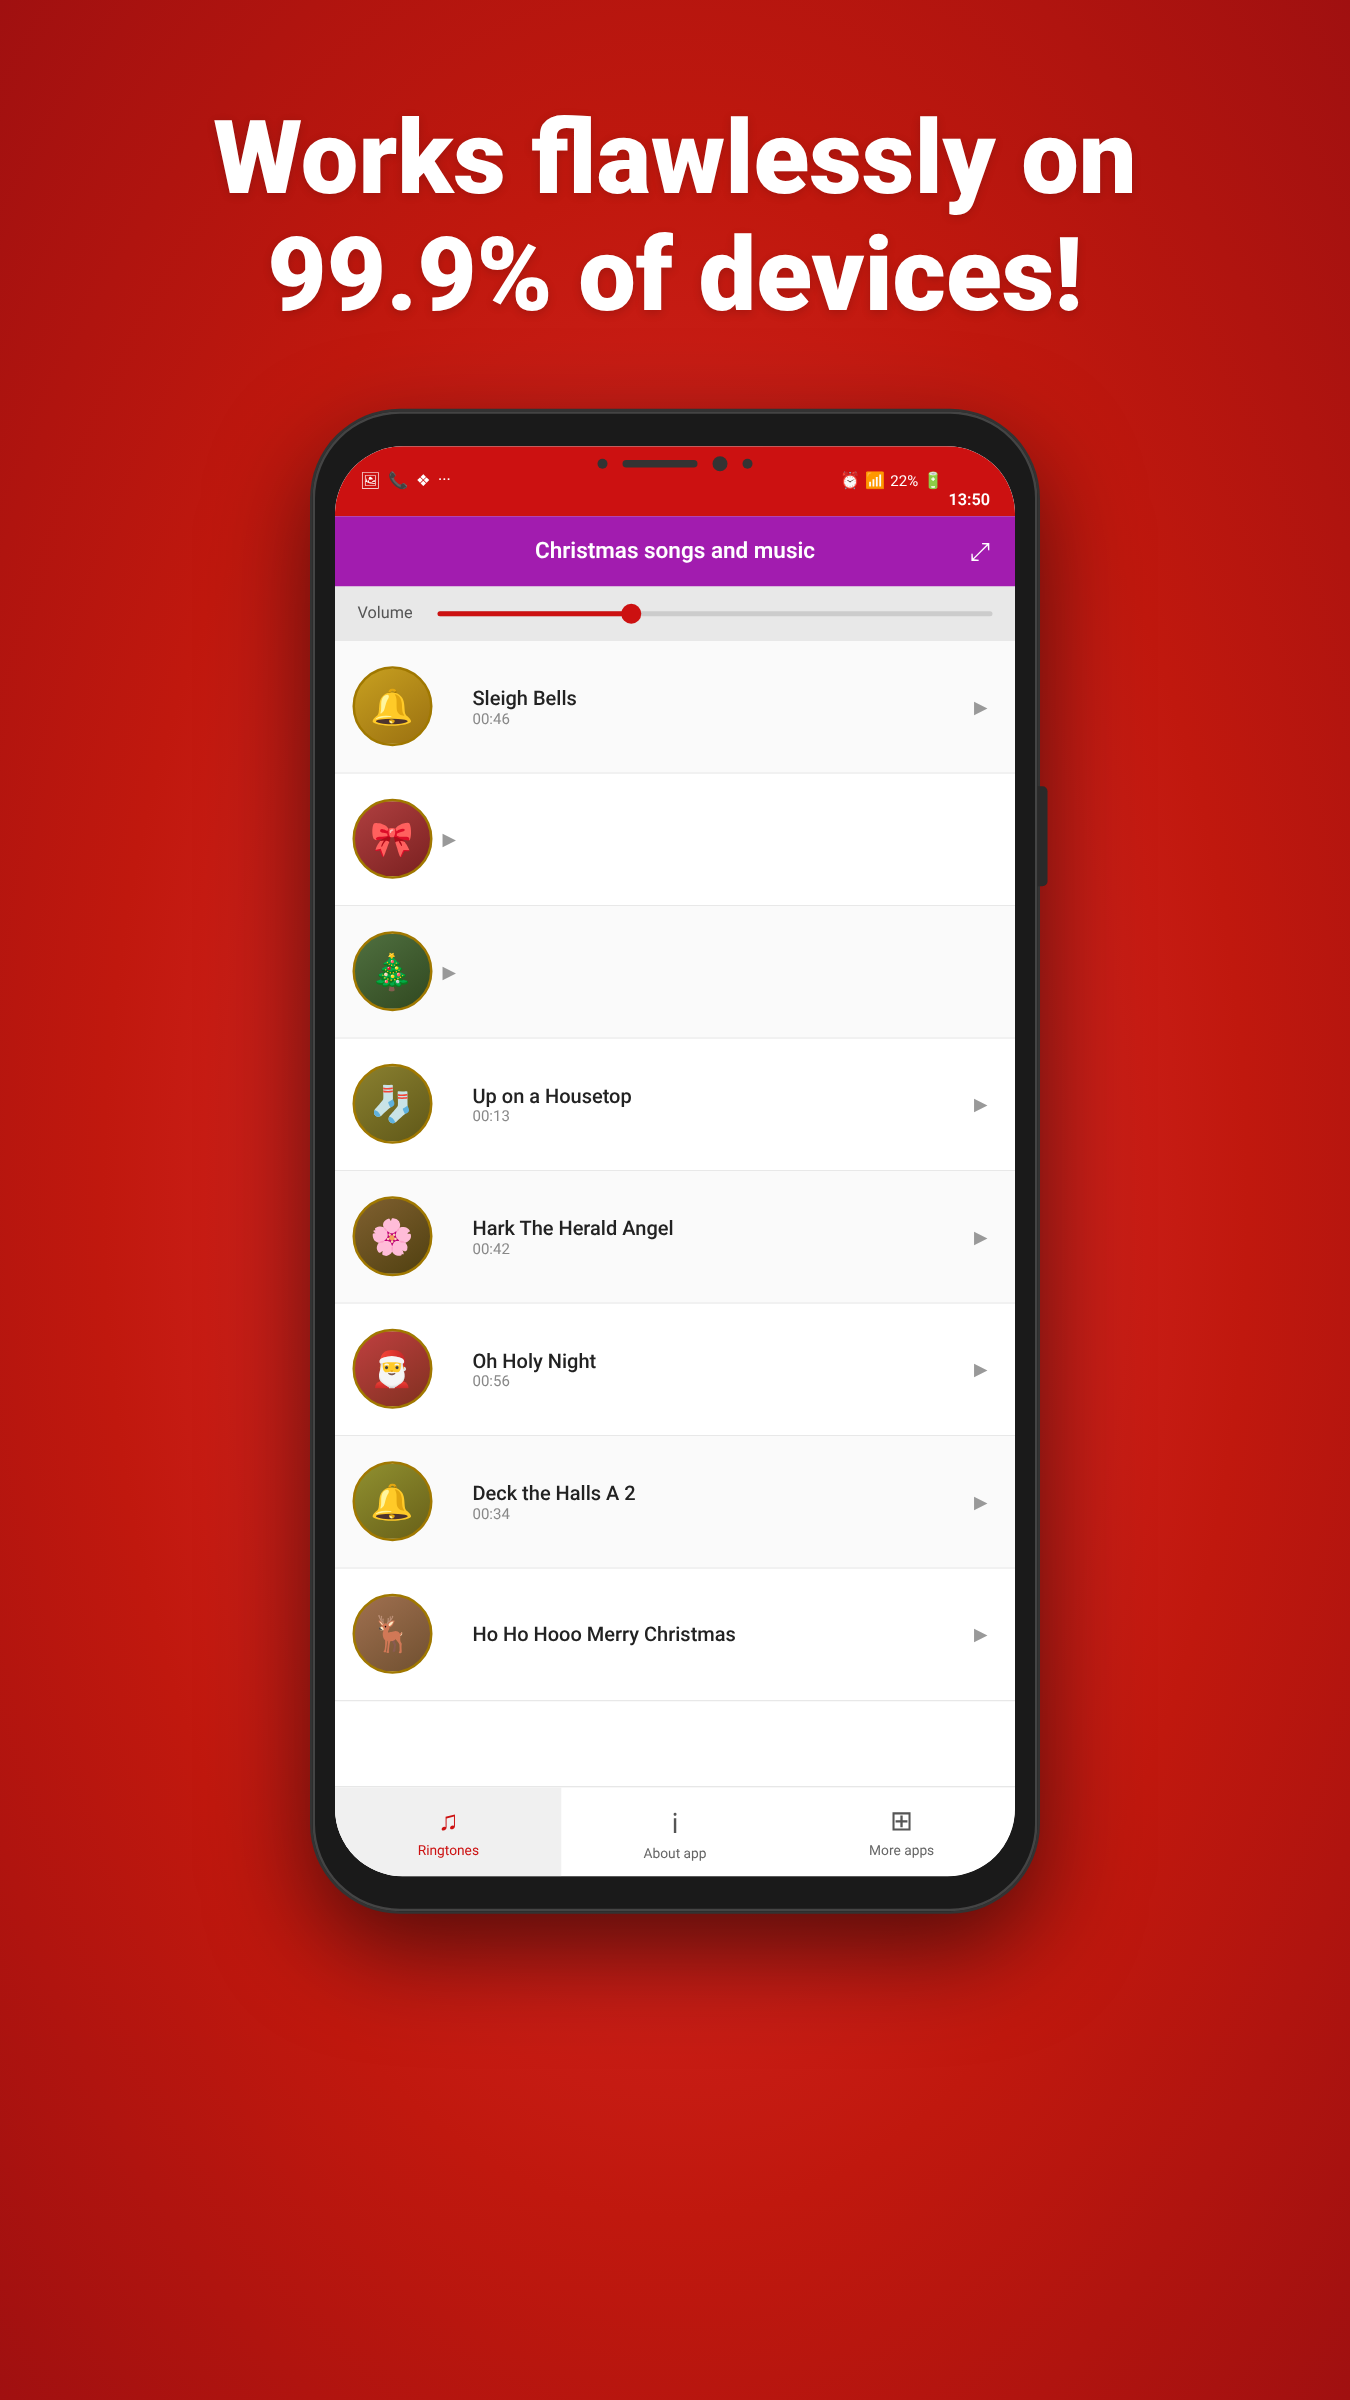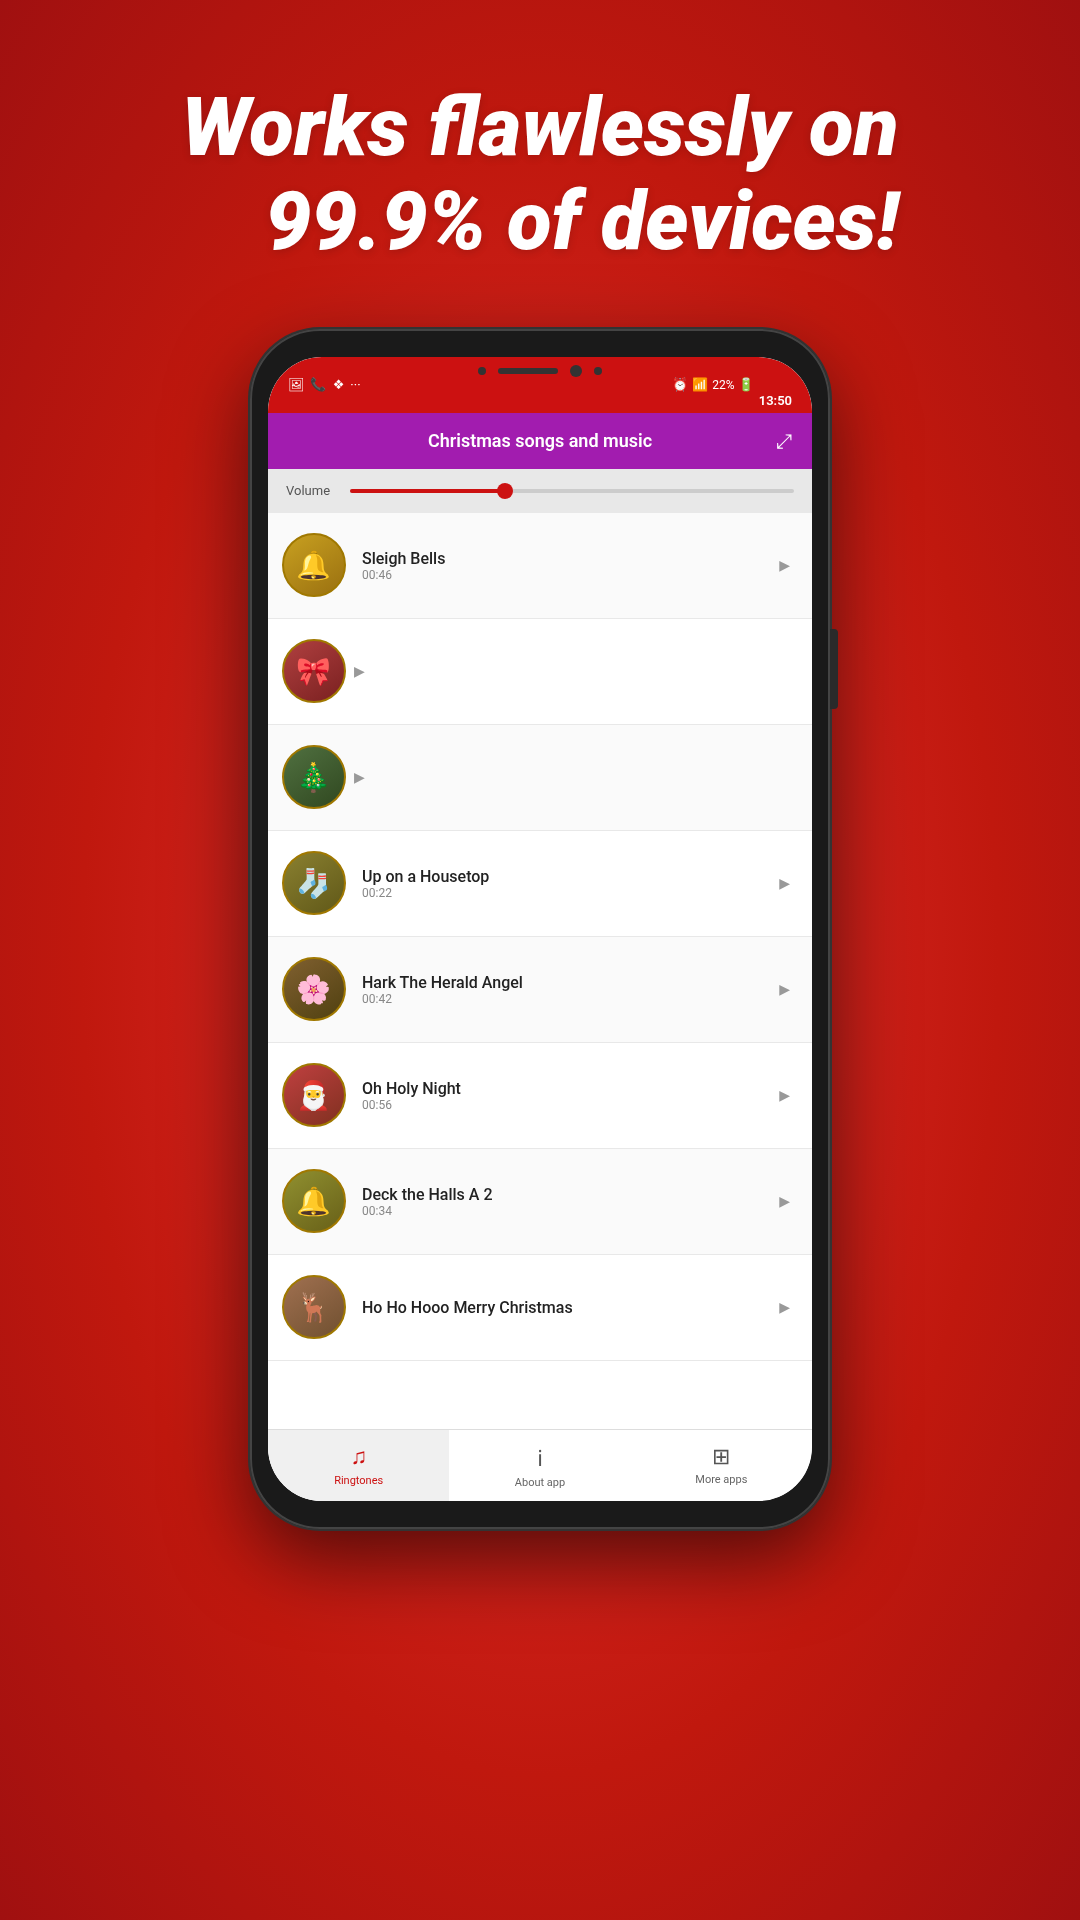--- a/index.html
+++ b/index.html
@@ -10,28 +10,27 @@
       font-family: 'Roboto', Arial, sans-serif;
       overflow: hidden;
       display: flex;
       flex-direction: column;
       align-items: center;
     }
 
     
     .hero-text {
       margin-top: 80px;
-      text-align: right;
+      text-align: center;
       color: white;
       font-size: 82px;
       font-weight: 900;
       line-height: 1.15;
       padding: 0 60px;
       text-shadow: 0 2px 8px rgba(0,0,0,0.15);
-      font-style: italic;
     }
 
     
     .phone-wrapper {
       margin-top: 60px;
       position: relative;
       width: 580px;
       height: 1220px;
     }
 
@@ -220,21 +219,21 @@
       display: flex;
       align-items: center;
       justify-content: center;
       font-size: 30px;
       overflow: hidden;
       border: 2px solid #a07800;
     }
 
     .song-info {
       flex: 1;
-      padding-left: 16px;
+      padding-left: 32px;
     }
     .song-title {
       font-size: 16px;
       color: #222;
       font-weight: 500;
     }
     .song-duration {
       font-size: 12px;
       color: #888;
       margin-top: 0;
@@ -362,21 +361,21 @@
       <span style="font-size:28px;">🎄</span>
     </div>
     <span class="song-arrow">▶</span>
   </div>
           <div class="song-item">
     <div class="song-icon-circle icon-olive">
       <span style="font-size:28px;">🧦</span>
     </div>
     <div class="song-info">
       <div class="song-title">Up on a Housetop</div>
-      <div class="song-duration">00:22</div>
+      <div class="song-duration">00:13</div>
     </div>
     <span class="song-arrow">▶</span>
   </div>
           <div class="song-item">
     <div class="song-icon-circle icon-flower">
       <span style="font-size:28px;">🌸</span>
     </div>
     <div class="song-info">
       <div class="song-title">Hark The Herald Angel</div>
       <div class="song-duration">00:42</div>

